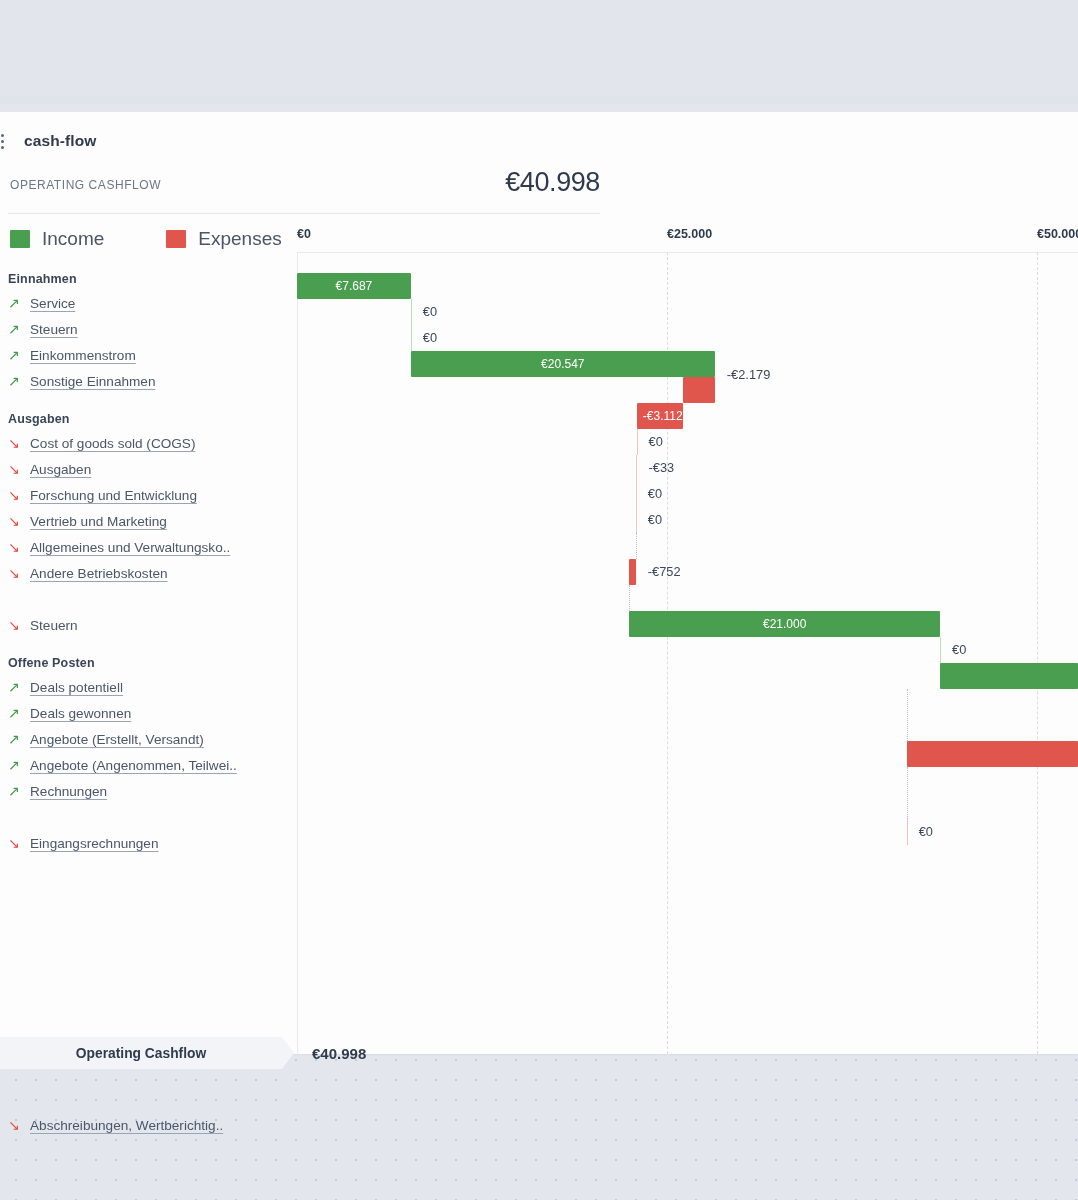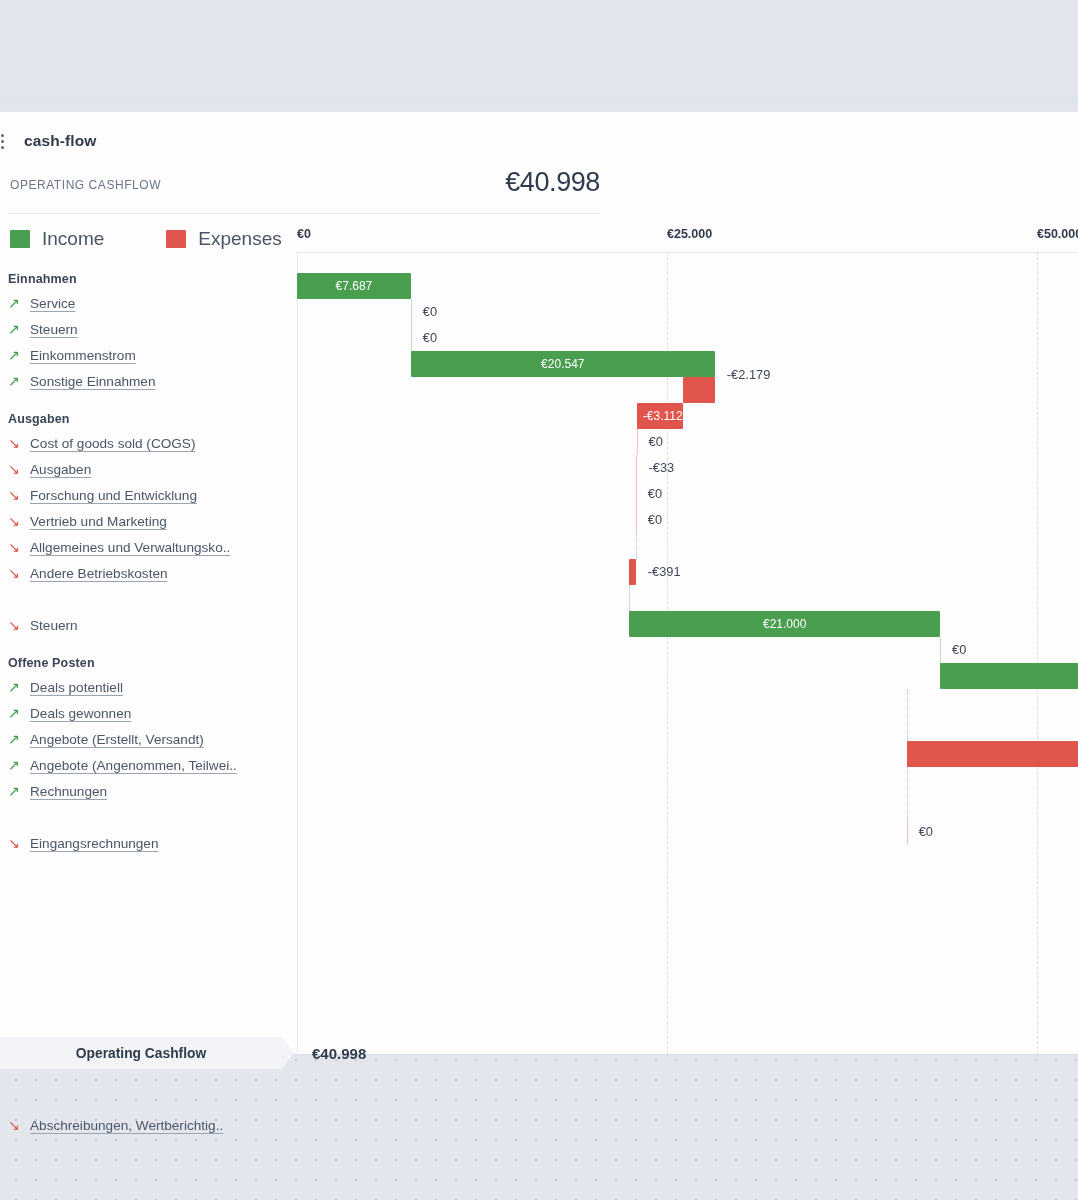--- a/index.html
+++ b/index.html
@@ -298,21 +298,21 @@
         <div class="zerotick" style="left: 338.831px; top: 203px; background: rgba(224, 86, 76, 0.35);"></div>
         <div class="bar-lab-out" style="left: 351.556px; top: 203px;">-€33</div>
         <div class="conn" style="left: 338.831px; top: 229px; height: 0px;"></div>
         <div class="zerotick" style="left: 338.831px; top: 229px; background: rgba(224, 86, 76, 0.35);"></div>
         <div class="bar-lab-out" style="left: 350.831px; top: 229px;">€0</div>
         <div class="conn" style="left: 338.831px; top: 255px; height: 0px;"></div>
         <div class="zerotick" style="left: 338.831px; top: 255px; background: rgba(224, 86, 76, 0.35);"></div>
         <div class="bar-lab-out" style="left: 350.831px; top: 255px;">€0</div>
         <div class="conn" style="left: 338.831px; top: 281px; height: 26px;"></div>
         <div class="bar exp" style="left: 332.275px; top: 307px; width: 6.5564px;"></div>
-        <div class="bar-lab-out" style="left: 350.831px; top: 307px;">-€391</div>
+        <div class="bar-lab-out" style="left: 350.831px; top: 307px;">-€752</div>
         <div class="conn" style="left: 332.275px; top: 333px; height: 26px;"></div>
         <div class="bar inc" style="left: 332.275px; top: 359px; width: 310.8px;"></div>
         <div class="bar-lab-in" style="left: 332.275px; top: 359px; width: 310.8px;">€21.000</div>
         <div class="conn" style="left: 643.075px; top: 385px; height: 0px;"></div>
         <div class="zerotick" style="left: 643.075px; top: 385px; background: rgba(74, 158, 79, 0.35);"></div>
         <div class="bar-lab-out" style="left: 655.075px; top: 385px;">€0</div>
         <div class="conn" style="left: 643.075px; top: 411px; height: 0px;"></div>
         <div class="bar inc" style="left: 643.075px; top: 411px; width: 137.921px;"></div>
         <div class="conn" style="left: 609.76px; top: 437px; height: 52px;"></div>
         <div class="bar exp" style="left: 609.76px; top: 489px; width: 171.236px;"></div>

